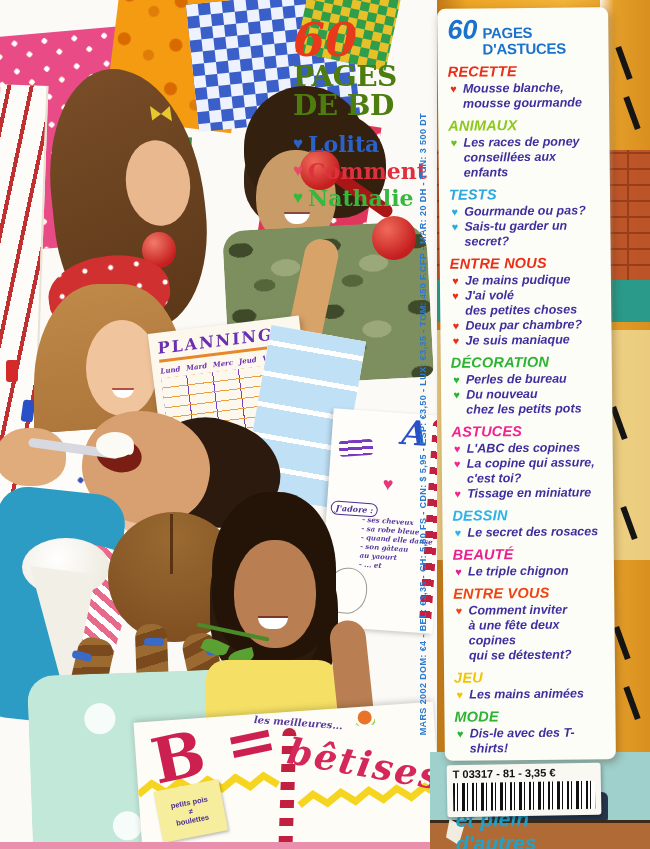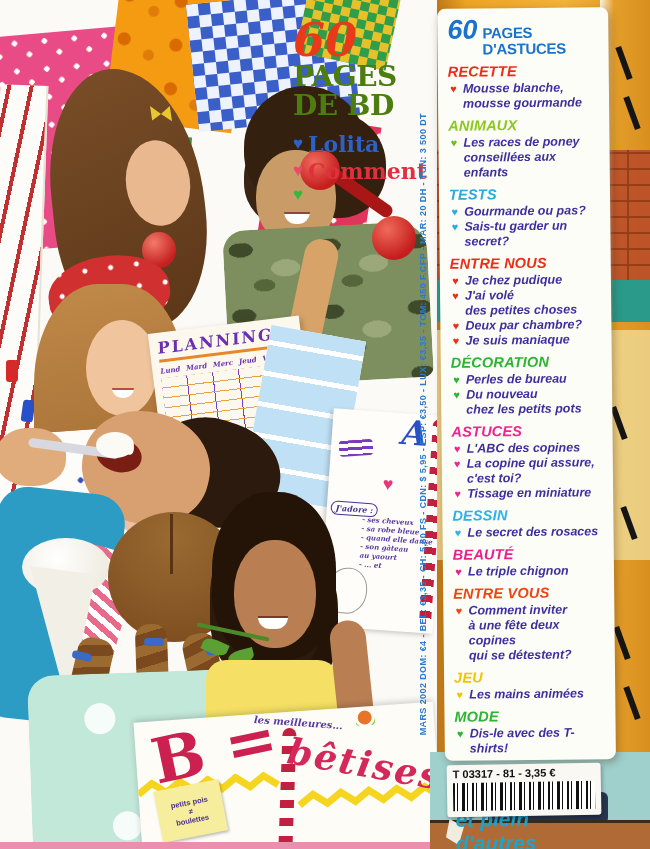--- a/index.html
+++ b/index.html
@@ -360,20 +360,21 @@
         <div class="bd-row">
           <span class="bd-heart" style="color: rgb(42, 98, 200);">♥</span>
           <span class="bd-label" style="color: rgb(42, 98, 200);">Lolita</span>
         </div>
         <div class="bd-row">
           <span class="bd-heart" style="color: rgb(232, 74, 106);">♥</span>
           <span class="bd-label" style="color: rgb(224, 48, 62);">Comment</span>
         </div>
         <div class="bd-row">
           <span class="bd-heart" style="color: rgb(53, 185, 60);">♥</span>
+          <span class="bd-label" style="color: rgb(53, 185, 60);">Nathalie</span>
         </div>
       </div>
   </div>
 
   <div class="abs spine">
     <span style="color: rgb(43, 122, 208);">MARS 2002 DOM: €4 - BEL: €3,35 - CH: 5,80 FS - CDN: $ 5,95 - ESP: €3,50 - LUX: €3,35 - TOM: 450 F.CFP - MAR: 20 DH - TUN: 3 500 DT</span>
   </div>
 
   <div class="abs right-page">
     <div class="seg brick"></div>
@@ -425,21 +426,21 @@
           </div>
           <div class="toc-item">
             <span class="heart" style="color: rgb(45, 168, 224);">♥</span>
             <span class="toc-text">Sais-tu garder un secret?</span>
           </div>
         </div>
         <div class="toc-section">
           <div class="toc-heading" style="color: rgb(233, 47, 24);">ENTRE NOUS</div>
           <div class="toc-item">
             <span class="heart" style="color: rgb(233, 47, 24);">♥</span>
-            <span class="toc-text">Je chez pudique</span>
+            <span class="toc-text">Je mains pudique</span>
           </div>
           <div class="toc-item">
             <span class="heart" style="color: rgb(233, 47, 24);">♥</span>
             <span class="toc-text">J'ai volé
 des petites choses</span>
           </div>
           <div class="toc-item">
             <span class="heart" style="color: rgb(233, 47, 24);">♥</span>
             <span class="toc-text">Deux par chambre?</span>
           </div>

